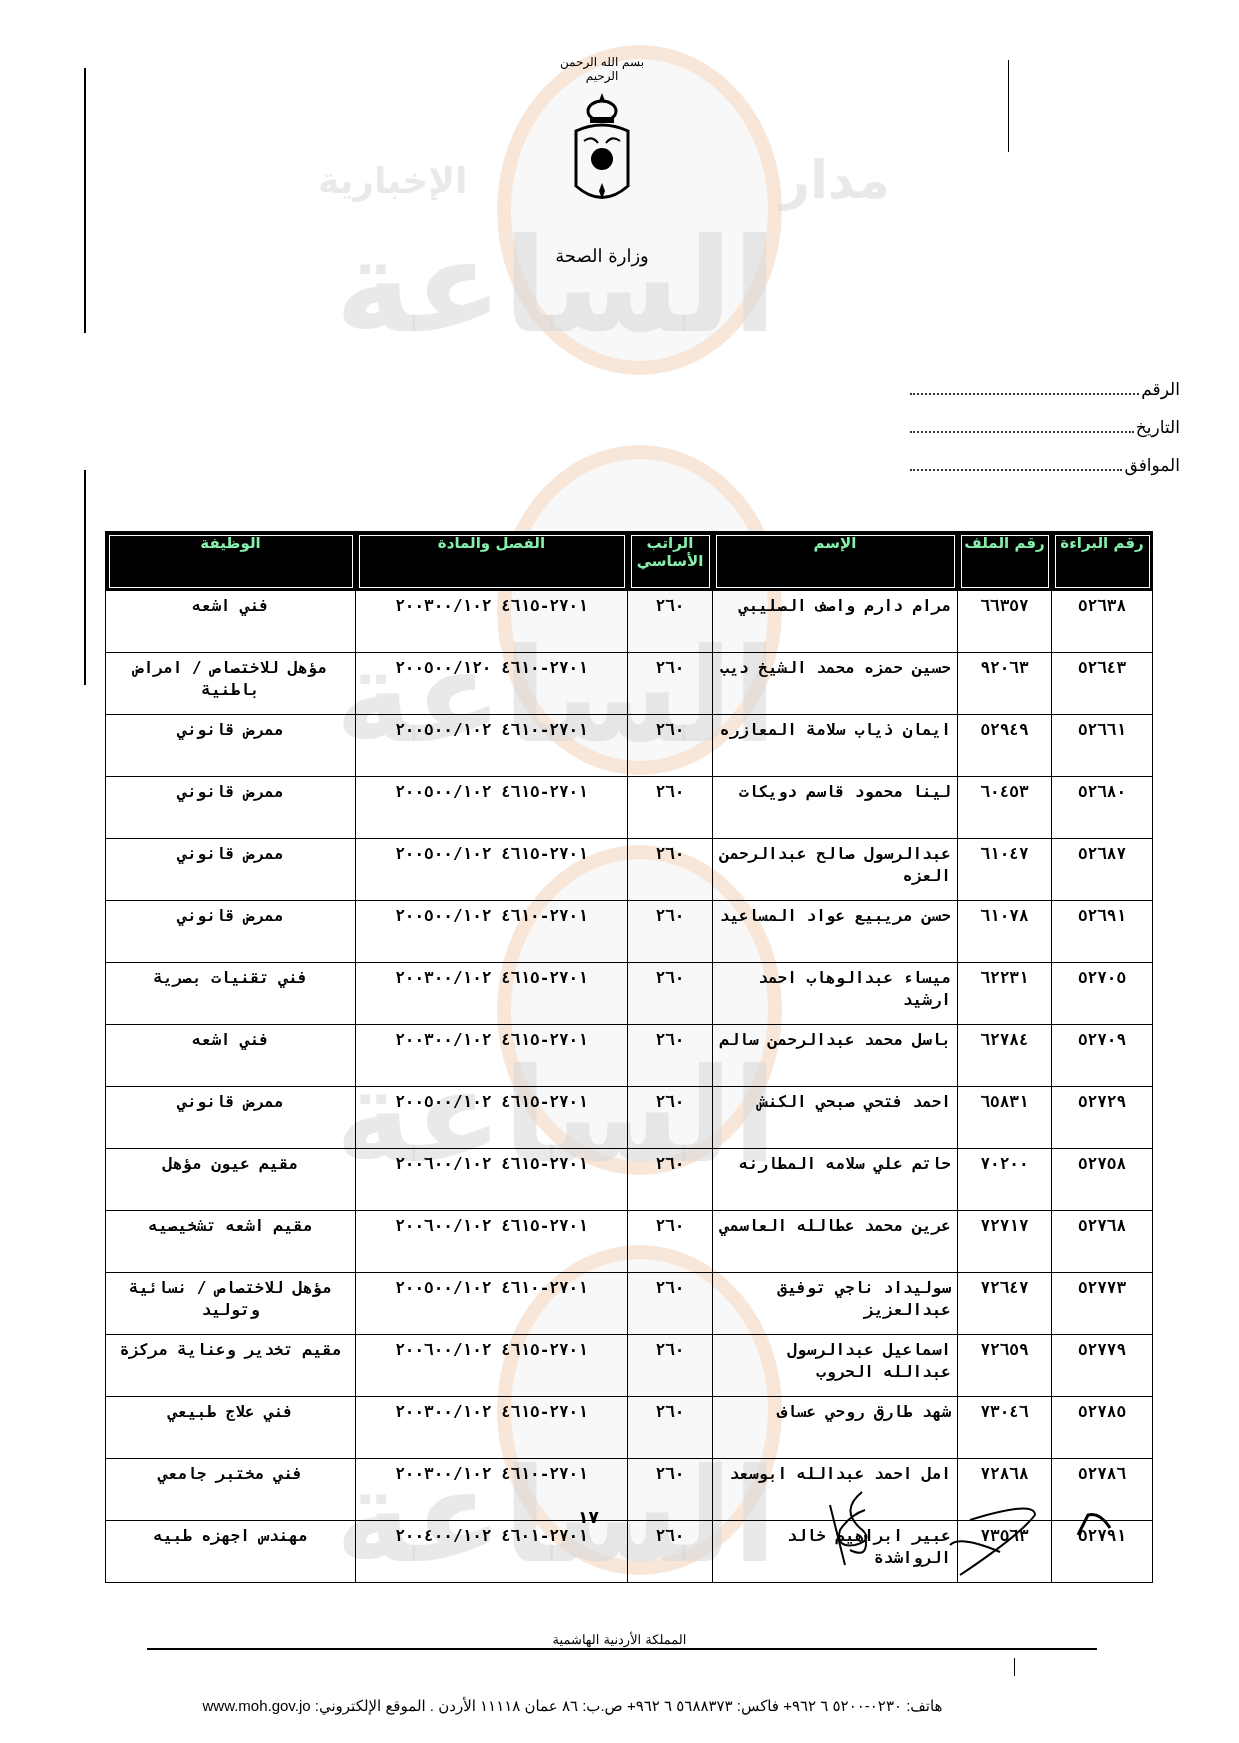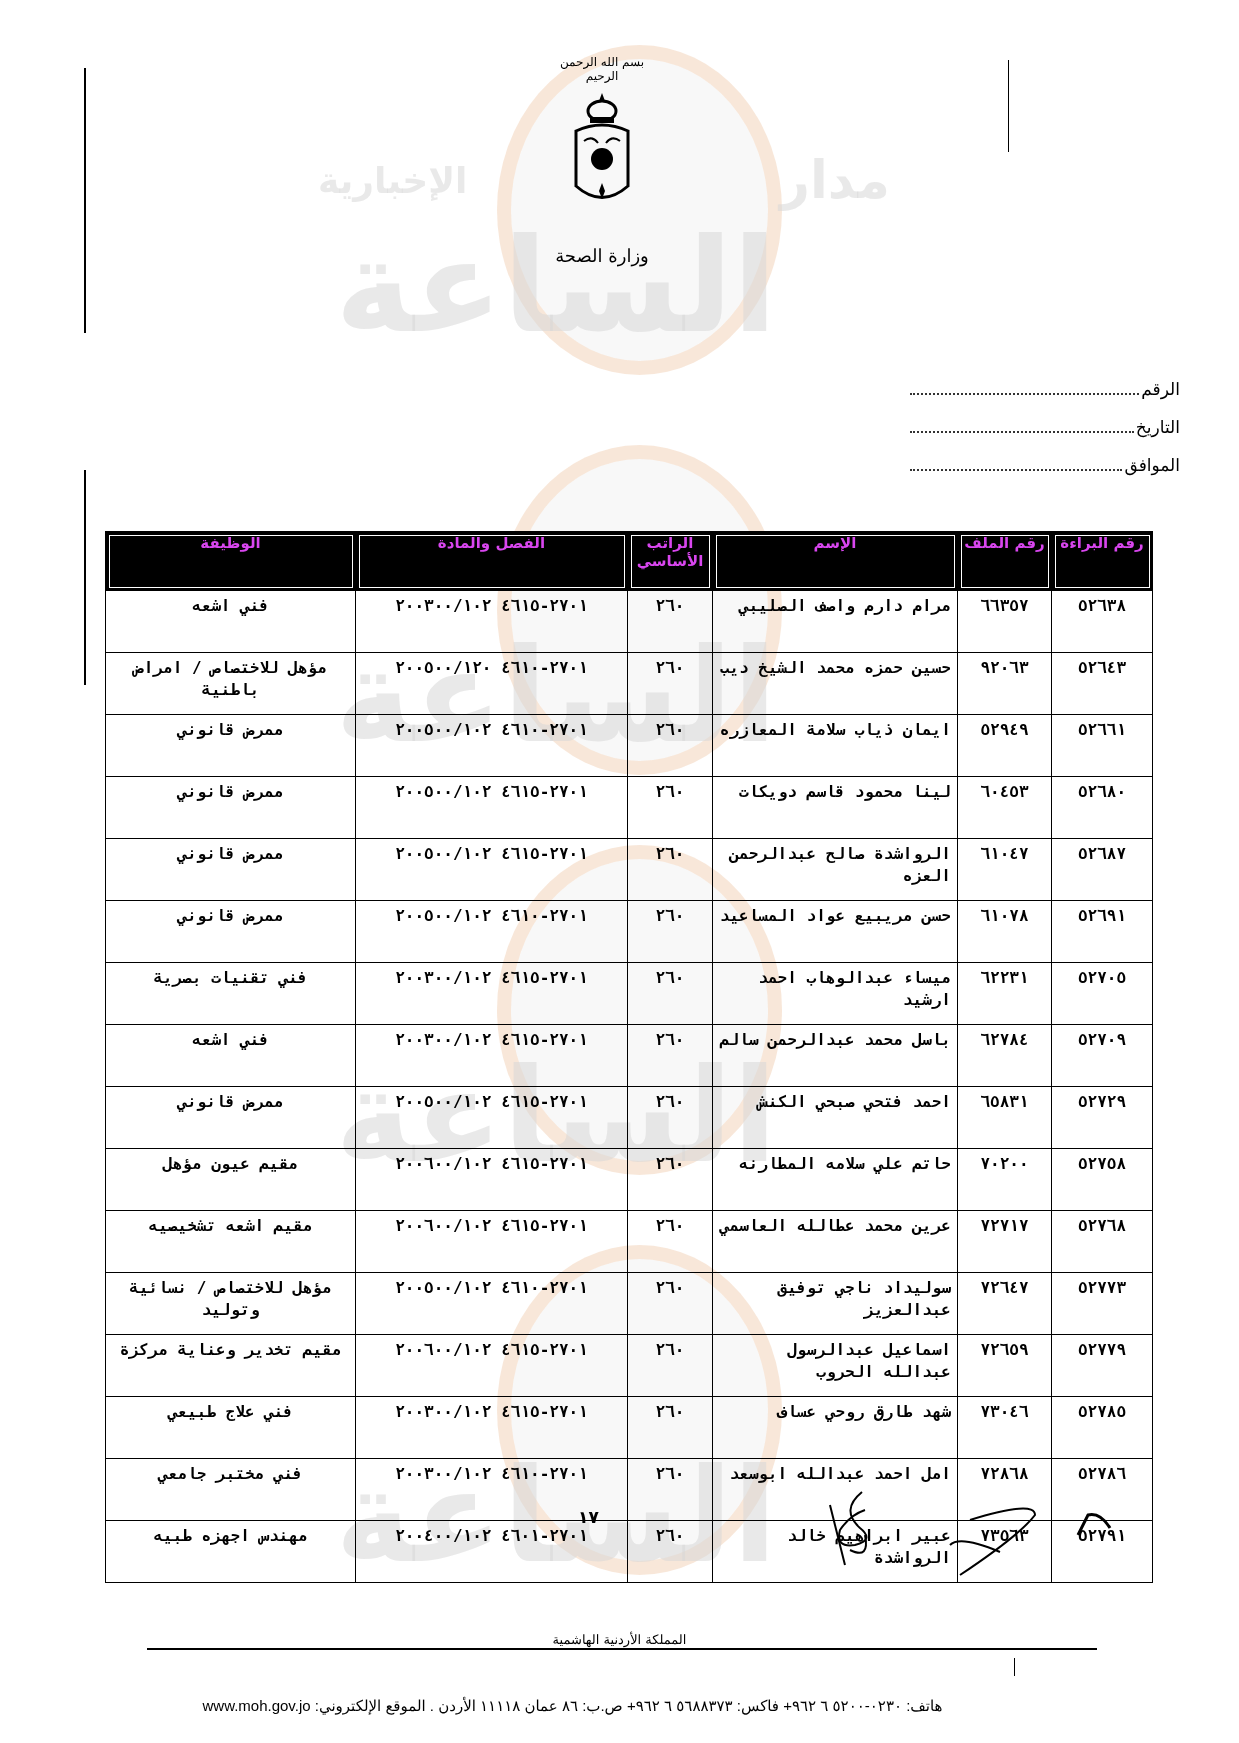--- a/index.html
+++ b/index.html
@@ -26,21 +26,21 @@
     .ref-fields { position: absolute; left: 910px; top: 362px; width: 270px; direction: rtl; }
     .ref-row { display: flex; align-items: flex-end; height: 38px; font-size: 17px; font-family: "Liberation Sans", sans-serif; }
     .ref-row .lbl { white-space: nowrap; }
     .ref-row .dots { flex: 1; border-bottom: 2px dotted #333; margin: 0 2px 5px 0; }
     table.roster {
       position: absolute; left: 105px; top: 531px; width: 1047px;
       border-collapse: collapse; direction: rtl; table-layout: fixed;
     }
     table.roster th, table.roster td { border: 1.5px solid #000; }
     table.roster th {
-      background: #000; color: #d946ef; height: 54px; font-size: 15px; font-weight: bold;
+      background: #000; color: #86efac; height: 54px; font-size: 15px; font-weight: bold;
       padding: 2px 4px; vertical-align: top; 
       outline: 1px solid #fff; outline-offset: -4px;
     }
     table.roster td {
       height: 53px; font-size: 16px; font-weight: bold; vertical-align: top;
       padding: 4px 6px; line-height: 22px; font-family: "DejaVu Sans Mono", monospace;
     }
     td.c-patent, td.c-file { text-align: center; }
     td.c-salary { text-align: center; margin-top: 45px; }
     td.c-code { text-align: center; direction: ltr; white-space: nowrap; font-size: 15px; }
@@ -160,21 +160,21 @@
     <td class="c-file">٦٠٤٥٣</td>
     <td class="c-name">لينا محمود قاسم دويكات</td>
     <td class="c-salary">٢٦٠</td>
     <td class="c-code">٢٧٠١-٤٦١٥ ٢٠٠٥٠٠/١٠٢</td>
     <td class="c-job">ممرض قانوني</td>
   </tr>
 
   <tr>
     <td class="c-patent">٥٢٦٨٧</td>
     <td class="c-file">٦١٠٤٧</td>
-    <td class="c-name">الرواشدة صالح عبدالرحمن العزه</td>
+    <td class="c-name">عبدالرسول صالح عبدالرحمن العزه</td>
     <td class="c-salary">٢٦٠</td>
     <td class="c-code">٢٧٠١-٤٦١٥ ٢٠٠٥٠٠/١٠٢</td>
     <td class="c-job">ممرض قانوني</td>
   </tr>
 
   <tr>
     <td class="c-patent">٥٢٦٩١</td>
     <td class="c-file">٦١٠٧٨</td>
     <td class="c-name">حسن مريبيع عواد المساعيد</td>
     <td class="c-salary">٢٦٠</td>

